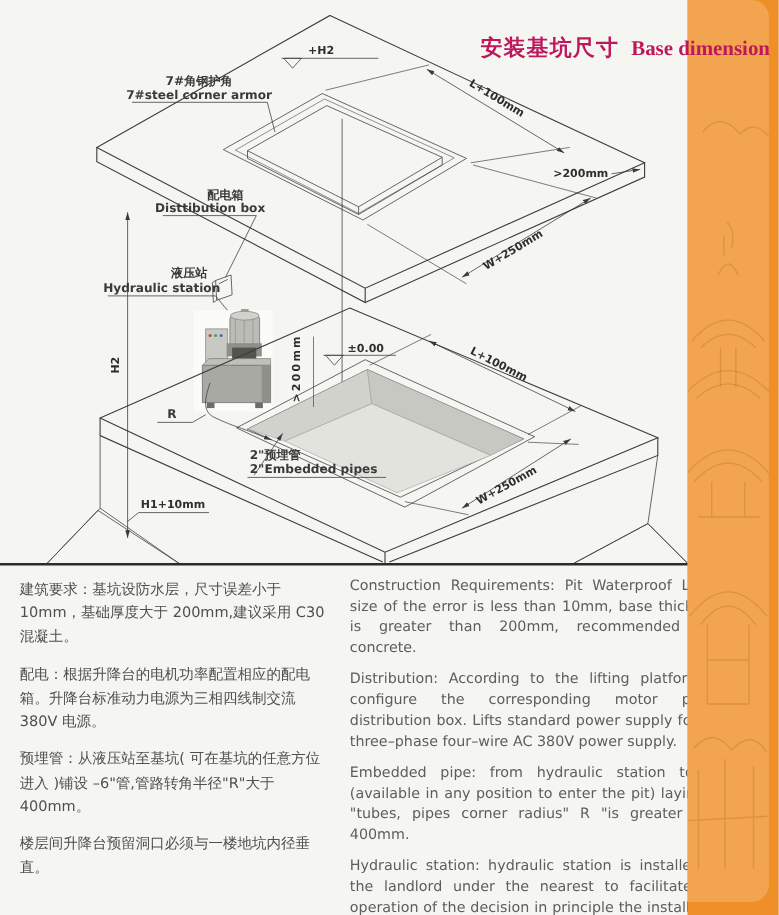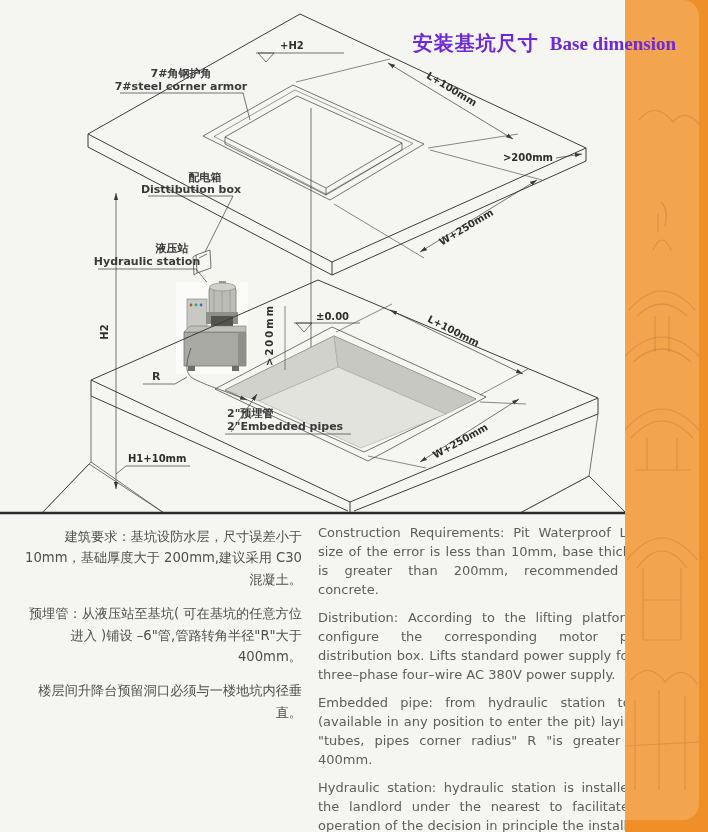--- a/index.html
+++ b/index.html
@@ -9,28 +9,28 @@
   
   #diagram{position:absolute;left:0;top:0;z-index:1;}
   svg text{fill:#3a3a3a;}
   .lbl{font-size:11px;font-weight:bold;}
   .lbl-en{font-size:11px;font-weight:bold;}
   .dim{font-size:10px;font-weight:bold;fill:#2e2e2e;}
   .thin{stroke:#3c3c3c;stroke-width:0.7;fill:none;}
   .med{stroke:#3c3c3c;stroke-width:1;fill:none;}
   .thick{stroke:#2c2c2c;stroke-width:2.4;fill:none;}
   
-  #title{position:absolute;top:30px;right:32px;z-index:6;white-space:nowrap;color:#6d28d9;}
+  #title{position:absolute;top:30px;right:8px;z-index:6;white-space:nowrap;color:#be185d;}
   #title .zh{font-size:20px;font-weight:bold;letter-spacing:1px;font-family:"DejaVu Sans",sans-serif;}
   #title .en{font-size:19px;font-weight:bold;font-family:"Liberation Serif","DejaVu Serif",serif;margin-left:6px;}
   
   #notes{position:absolute;top:520px;left:0;width:708px;z-index:1;}
   #notes-zh{position:absolute;left:18px;top:6px;width:284px;font-size:13.2px;
             line-height:1.62;color:#4f4f4f;}
-  #notes-zh p{margin:0 0 13px 0;text-align:right;}
+  #notes-zh p{margin:0 0 13px 0;}
   #notes-en{position:absolute;left:318px;top:4px;width:342px;font-size:13px;
             line-height:1.46;color:#5d5d5d;text-align:justify;}
   #notes-en p{margin:0 0 9px 0;}
   
   #band-dark{position:absolute;left:625px;top:0;width:83px;height:832px;
              background:#ef8f28;z-index:3;}
   #band-light{position:absolute;left:625px;top:0;width:74px;height:820px;
               background:rgba(243,178,102,0.62);border-radius:0 16px 16px 0;z-index:4;
               pointer-events:none;}
   #band-light svg{position:absolute;left:0;top:0;}
@@ -178,20 +178,21 @@
 
     <g>
       <text class="dim" x="128" y="462">H1+10mm</text>
       <path d="M126,466 L190,466 M126,466 L116,474" class="thin"></path>
     </g>
   </svg>
 
   <div id="notes">
     <div id="notes-zh">
         <p>建筑要求：基坑设防水层，尺寸误差小于 10mm，基础厚度大于 200mm,建议采用 C30 混凝土。</p>
+        <p>配电：根据升降台的电机功率配置相应的配电箱。升降台标准动力电源为三相四线制交流 380V 电源。</p>
         <p>预埋管：从液压站至基坑( 可在基坑的任意方位进入 )铺设 –6"管,管路转角半径"R"大于 400mm。</p>
         <p>楼层间升降台预留洞口必须与一楼地坑内径垂直。</p>
       </div>
     <div id="notes-en">
         <p>Construction Requirements: Pit Waterproof Layer, size of the error is less than 10mm, base thickness is greater than 200mm, recommended C30 concrete.</p>
         <p>Distribution: According to the lifting platform to configure the corresponding motor power distribution box. Lifts standard power supply for the three–phase four–wire AC 380V power supply.</p>
         <p>Embedded pipe: from hydraulic station to pit (available in any position to enter the pit) laying –2 "tubes, pipes corner radius" R "is greater than 400mm.</p>
         <p>Hydraulic station: hydraulic station is installed by the landlord under the nearest to facilitate the operation of the decision in principle the installation location.</p>
       </div>
   </div>

